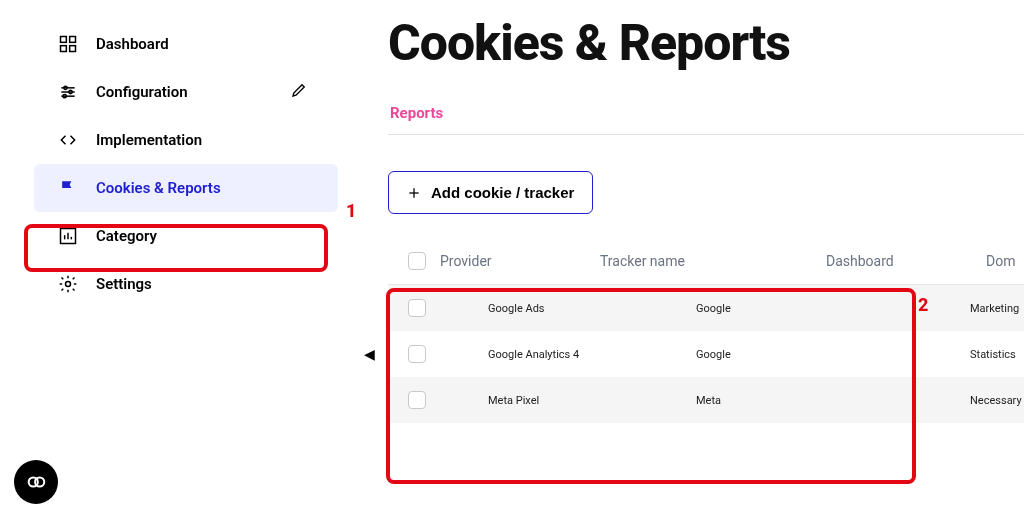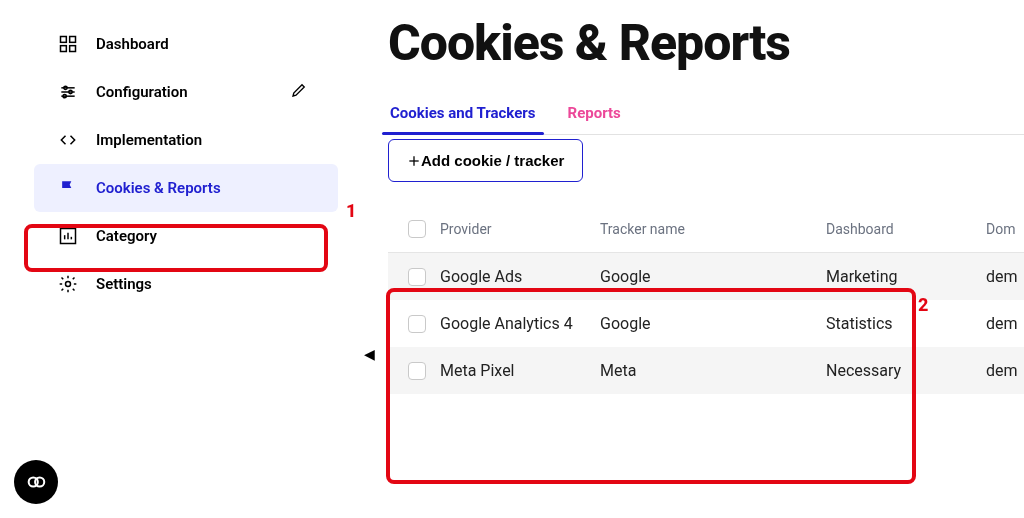--- a/index.html
+++ b/index.html
@@ -12,26 +12,26 @@
   .nav-item.active .nav-icon svg{stroke:#2020d0;}
   .nav-item.active .nav-icon svg.fillicon{fill:#2020d0;stroke:none;}
   .edit-icon{position:absolute;right:38px;}
   .edit-icon svg{width:18px;height:18px;stroke:#000;stroke-width:1.8;fill:none;}
   .main{position:absolute;left:388px;top:0;right:0;height:518px;}
   .page-title{font-size:50px;font-weight:800;letter-spacing:-1px;margin-top:14px;}
   .tabs{display:flex;gap:28px;margin-top:22px;border-bottom:1px solid #e2e2e2;}
   .tab{padding:10px 2px 12px 2px;font-size:15px;font-weight:700;color:#ec4899;cursor:pointer;position:relative;}
   .tab.active{color:#2020d0;}
   .tab.active::after{content:"";position:absolute;left:-6px;right:-6px;bottom:-1px;height:3px;background:#2020d0;border-radius:2px;}
-  .btn-add{display:inline-flex;align-items:center;border:1.5px solid #2020d0;background:#fff;color:#000;font-weight:600;font-size:15px;padding:12px 18px;border-radius:6px;margin-top:4px;cursor:pointer;}
+  .btn-add{display:inline-flex;align-items:center;gap:10px;border:1.5px solid #2020d0;background:#fff;color:#000;font-weight:600;font-size:15px;padding:12px 18px;border-radius:6px;margin-top:36px;cursor:pointer;}
   .btn-add svg{width:14px;height:14px;stroke:#000;stroke-width:2.2;}
   .table{margin-top:24px;}
   .thead,.trow{display:grid;grid-template-columns:44px 160px 226px 160px 90px;align-items:center;padding:14px 8px;}
   .thead{color:#6b7280;font-size:14px;border-bottom:1px solid #e5e5e5;}
-  .trow{font-size:16px;color:#222;}
+  .trow{font-size:11px;color:#222;gap:48px;}
   .trow.odd{background:#f5f5f5;}
   .chk{width:18px;height:18px;border:1.5px solid #c9c9c9;border-radius:4px;background:#fff;cursor:pointer;margin-left:12px;}
   .ann{position:absolute;font-weight:800;font-size:18px;color:#e30613;z-index:10;}
   .ann-box{position:absolute;border:4px solid #e30613;border-radius:8px;z-index:9;pointer-events:none;}
   .fab{position:absolute;left:14px;bottom:14px;width:44px;height:44px;border-radius:50%;background:#000;display:flex;align-items:center;justify-content:center;}
   .fab svg{stroke:#fff;fill:none;stroke-width:2.2;width:22px;height:22px;}
   .cursor{position:absolute;left:364px;top:346px;font-size:14px;color:#000;}
 </style>
 </head>
 <body>
@@ -99,21 +99,20 @@
           <path d="M12 2v3M12 19v3M4.2 4.2l2.1 2.1M17.7 17.7l2.1 2.1M2 12h3M19 12h3M4.2 19.8l2.1-2.1M17.7 6.3l2.1-2.1"></path>
         </svg>
       </span>
     <span>Settings</span>
   </div>
 </nav>
 
 <main class="main">
   <h1 class="page-title">Cookies &amp; Reports</h1>
   <div class="tabs">
-    <div class="tab active">Cookies and Trackers</div>
     <div class="tab">Reports</div>
   </div>
   <button class="btn-add">
     <svg viewBox="0 0 24 24">
         <line x1="12" y1="4" x2="12" y2="20"></line>
         <line x1="4" y1="12" x2="20" y2="12"></line>
       </svg>
     <span>Add cookie / tracker</span>
   </button>
   <div class="table">

